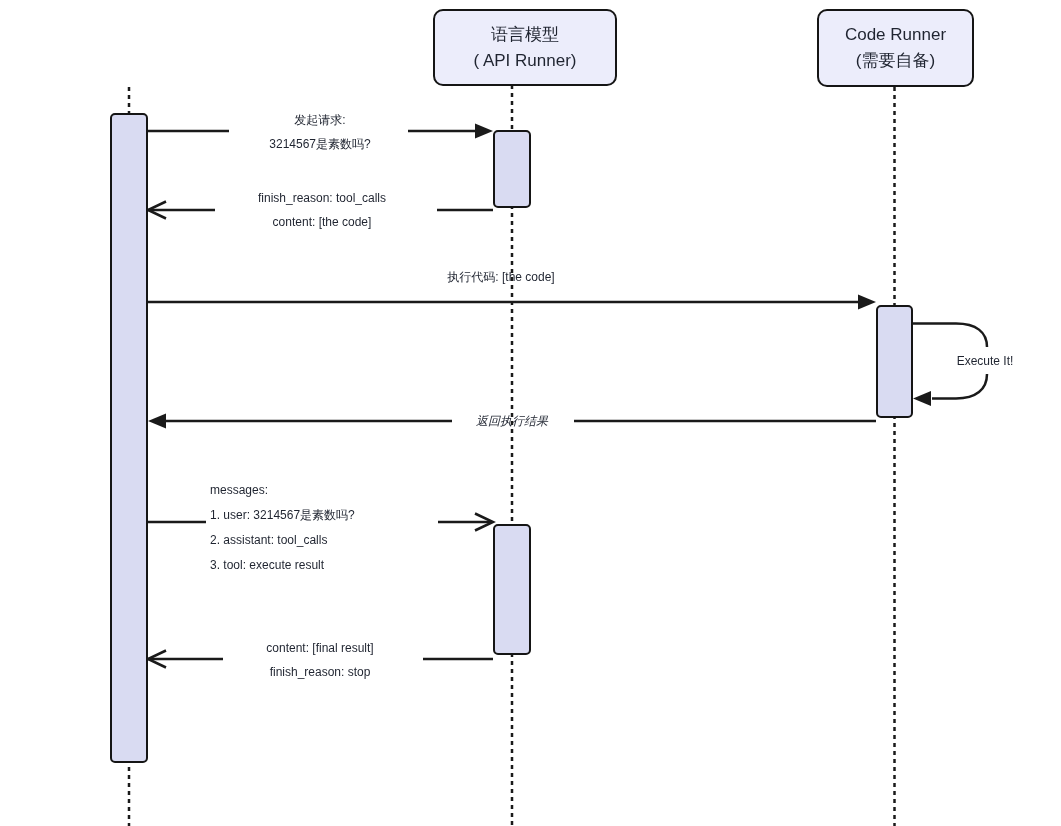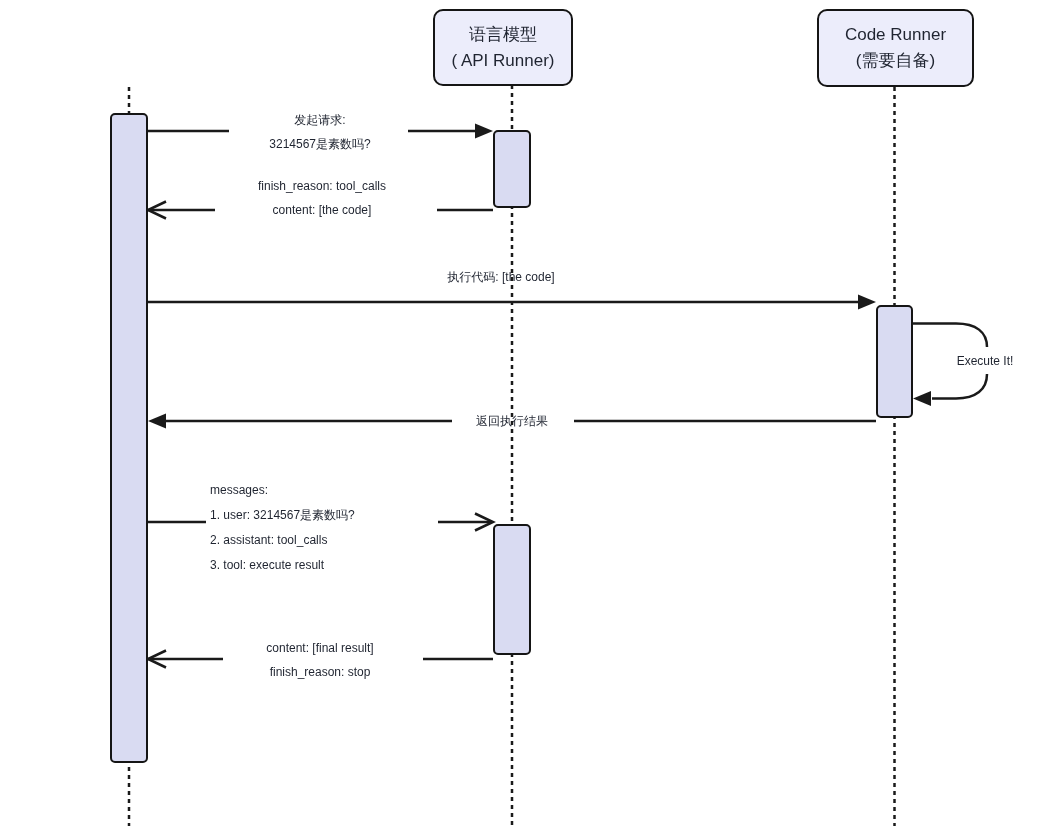--- a/index.html
+++ b/index.html
@@ -63,44 +63,44 @@
     <line class="stroke" x1="148" y1="659" x2="223" y2="659"></line>
     <line class="stroke" x1="423" y1="659" x2="493" y2="659"></line>
     <path class="stroke" d="M166,650.5 L148,659 L166,667.5"></path>
   </svg>
 
   <div class="bar" style="left:110px; top:113px; width:38px; height:650px;"></div>
   <div class="bar" style="left:493px; top:130px; width:38px; height:78px;"></div>
   <div class="bar" style="left:876px; top:305px; width:37px; height:113px;"></div>
   <div class="bar" style="left:493px; top:524px; width:38px; height:131px;"></div>
 
-  <div class="actor" style="left:433px; top:9px; width:140px; height:77px;">
+  <div class="actor" style="left:433px; top:9px; width:184px; height:77px;">
     <div>语言模型</div>
     <div>( API Runner)</div>
   </div>
   <div class="actor" style="left:817px; top:9px; width:157px; height:78px;">
     <div>Code Runner</div>
     <div>(需要自备)</div>
   </div>
 
   <div class="msg ctr two-line" style="left:320px; top:132px;">
     <div>发起请求:</div>
     <div>3214567是素数吗?</div>
   </div>
 
-  <div class="msg ctr two-line" style="left:322px; top:198px;">
+  <div class="msg ctr two-line" style="left:322px; top:210px;">
     <div>finish_reason: tool_calls</div>
     <div>content: [the code]</div>
   </div>
 
   <div class="msg ctr" style="left:501px; top:277px;">执行代码: [the code]</div>
 
   <div class="msg ctr" style="left:985px; top:361px;">Execute It!</div>
 
-  <div class="msg ctr" style="left:512px; top:421px;">返回执行结果</div>
+  <div class="msg ctr" style="left:512px; top:421px;font-style:italic;">返回执行结果</div>
 
   <div class="msg list" style="left:210px; top:478px;">
     <div>messages:</div>
     <div>1. user: 3214567是素数吗?</div>
     <div>2. assistant: tool_calls</div>
     <div>3. tool: execute result</div>
   </div>
 
   <div class="msg ctr two-line" style="left:320px; top:660px;">
     <div>content: [final result]</div>

